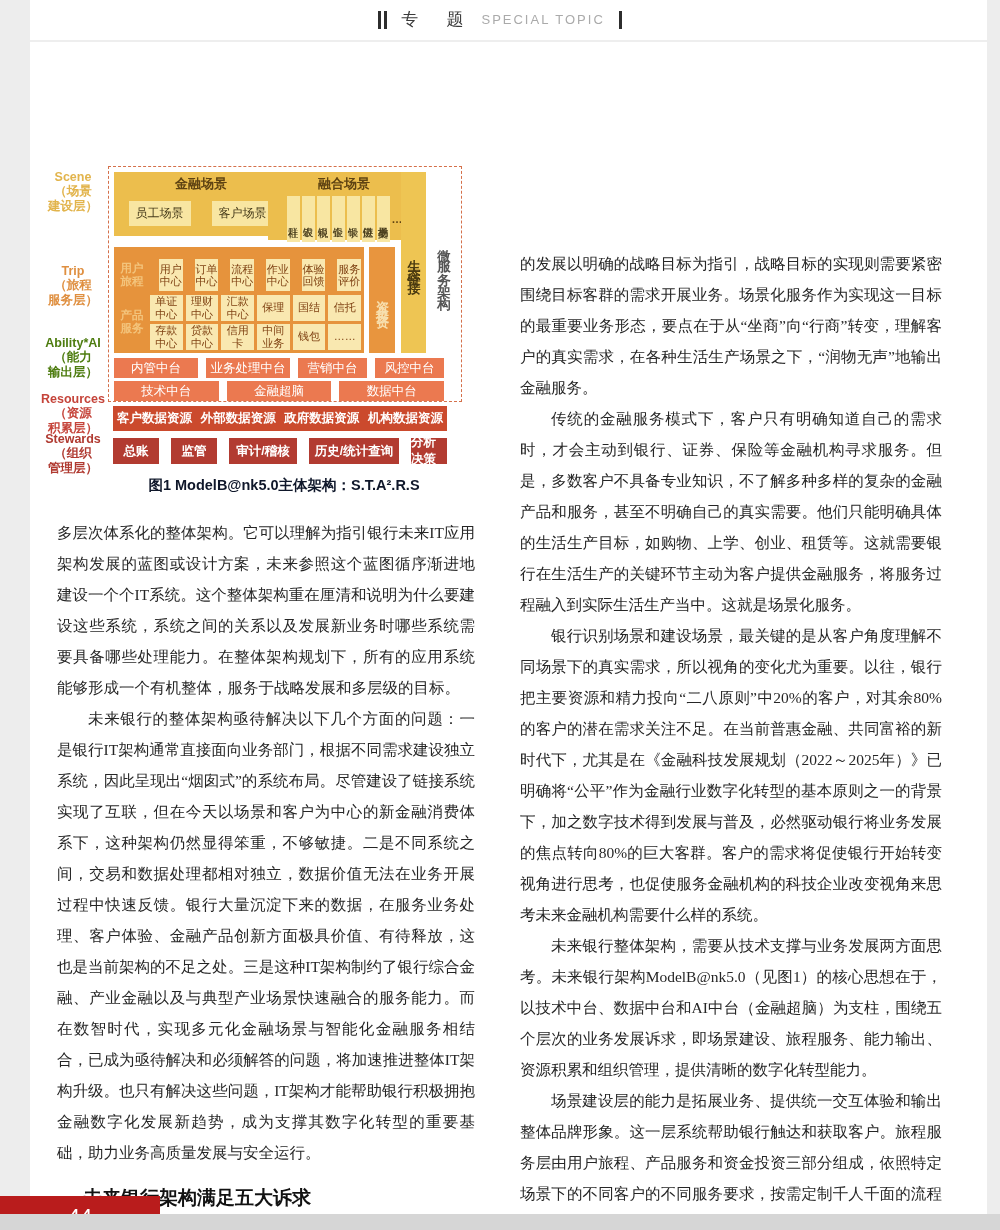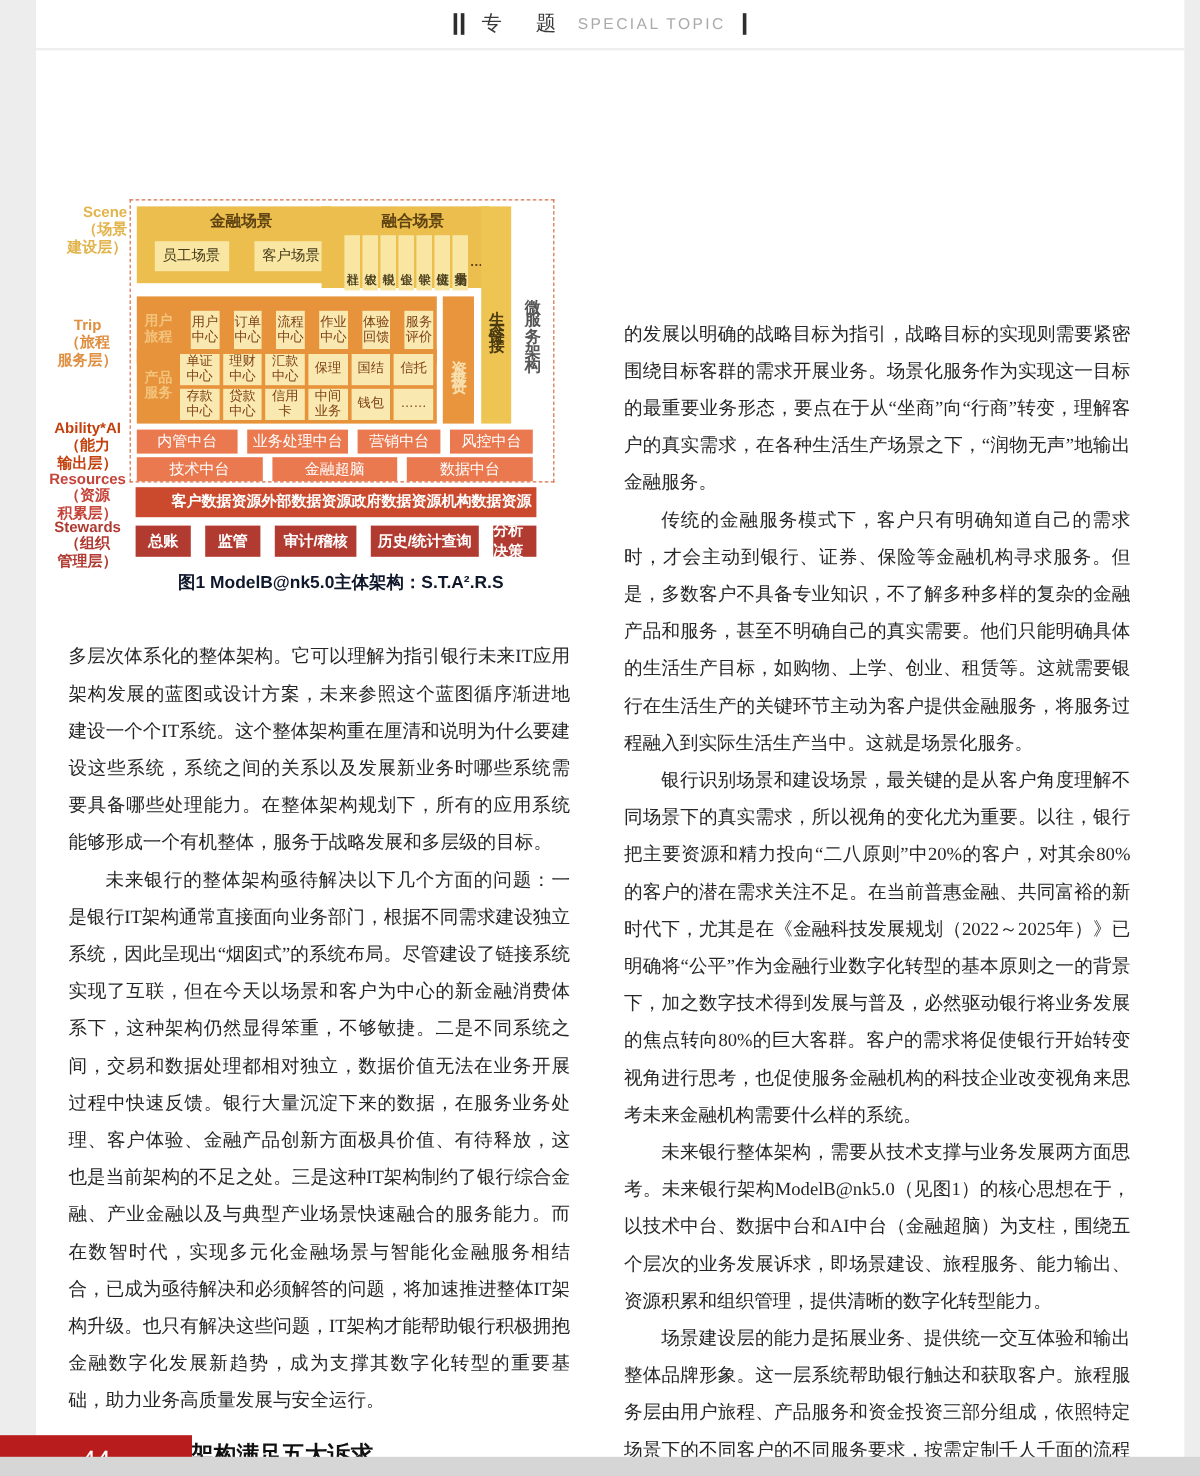--- a/index.html
+++ b/index.html
@@ -18,23 +18,23 @@
     font-family:"Liberation Sans",sans-serif;font-size:22px;}
   
   .header{position:absolute;left:0;top:8px;width:1000px;display:flex;align-items:center;justify-content:center;gap:14px;}
   .vrule{display:inline-block;width:3px;height:18px;background:#2d2d2d;}
   .vrule-pair{display:flex;gap:3px;}
   .h-cn{font-size:17px;color:#3a3a3a;letter-spacing:12px;font-family:Liberation Serif, serif;}
   .h-en{font-size:13px;color:#aaaaaa;letter-spacing:2px;font-family:"Liberation Sans",sans-serif;margin-left:-8px;}
   
   .figure{position:absolute;left:40px;top:164px;width:432px;height:352px;font-family:"Liberation Sans",sans-serif;}
   .fig-label{position:absolute;left:0;width:66px;text-align:center;font-size:12.5px;line-height:1.14;font-weight:bold;white-space:nowrap;}
-  .lbl-scene{top:6px;color:#e2b44c;text-align:right;}
+  .lbl-scene{top:6px;color:#e2b44c;}
   .lbl-trip{top:100px;color:#df8f40;}
-  .lbl-ability{top:186px;color:#c2410c;}
+  .lbl-ability{top:172px;color:#4d7c0f;}
   .lbl-resources{top:228px;color:#c5443a;}
   .lbl-stewards{top:268px;color:#b03a31;}
   .dashed{position:absolute;left:68px;top:2px;width:352px;height:234px;border:1px dashed #d4704a;}
   .blk{position:absolute;background:#ecbe4d;padding-left:12px;}
   .blk-title{text-align:center;font-size:13px;font-weight:bold;color:#5f4312;padding-top:3px;}
   .blk-finance{left:5px;top:5px;width:150px;height:64px;}
   .hrow{display:flex;gap:21px;justify-content:center;margin-top:8px;}
   .litebox{background:#f8e6a2;color:#453a1a;font-size:12px;padding:4px 7px;}
   .blk-fusion{left:159px;top:5px;width:128px;height:68px;}
   .fusion-boxes{display:flex;gap:2px;justify-content:center;align-items:stretch;margin-top:3px;height:46px;}
@@ -52,31 +52,31 @@
   .vbar{position:absolute;writing-mode:vertical-rl;text-orientation:upright;display:flex;align-items:center;justify-content:center;font-weight:bold;}
   .bar-capital{left:260px;top:80px;width:26px;height:106px;background:#e8953e;color:#f7dfae;font-size:13px;letter-spacing:5px;}
   .bar-eco{left:292px;top:5px;width:25px;height:181px;background:#eec553;color:#4a3a10;font-size:13px;letter-spacing:7px;}
   .micro{left:321px;top:12px;width:27px;height:178px;color:#555555;font-size:13.5px;letter-spacing:12px;}
   .ability-row{position:absolute;left:5px;width:330px;height:20px;display:flex;gap:8px;}
   .ar1{top:191px;}
   .ar2{top:214px;}
   .abox{background:#eb7950;color:#ffffff;font-size:12.5px;display:flex;align-items:center;justify-content:center;flex:1;}
   .abox.wide{flex:1.22;}
   .res-bar{position:absolute;left:73px;top:242px;width:334px;height:25px;background:#cb4a2d;color:#ffffff;
-    display:flex;align-items:center;justify-content:flex-end;font-size:12.5px;font-weight:bold;padding:0 4px;box-sizing:border-box;}
+    display:flex;align-items:center;justify-content:space-between;font-size:12.5px;font-weight:bold;padding:0 4px;box-sizing:border-box;}
   .stew-row{position:absolute;left:73px;top:274px;width:334px;height:26px;display:flex;gap:12px;}
   .sbox{background:#b23b31;color:#ffffff;font-size:12.5px;font-weight:bold;display:flex;align-items:center;justify-content:center;}
   .sb1{flex:0 0 46px;}.sb2{flex:0 0 46px;}.sb3{flex:0 0 68px;}.sb4{flex:0 0 90px;}.sb5{flex:1;}
   .caption{position:absolute;left:68px;top:312px;width:352px;text-align:center;font-weight:bold;font-size:14.5px;color:#0f172a;}
   
   .col{position:absolute;font-size:15.5px;line-height:31px;text-align:justify;color:#262626;}
   .col-left{left:57px;top:517px;width:418px;}
   .col-right{left:520px;top:248px;width:422px;}
   .col p{margin:0;text-indent:2em;}
-  .col p.no-indent{text-indent:0;margin-top:15px;}
+  .col p.no-indent{text-indent:0;}
   .section-heading{font-size:19px;font-weight:bold;color:#111111;margin:14px 0 6px 0;padding-left:26px;line-height:1.7;}
 </style>
 </head>
 <body>
 
 <div class="edge-left"></div>
 <div class="edge-right"></div>
 <div class="header-rule"></div>
 
 <div class="header">

